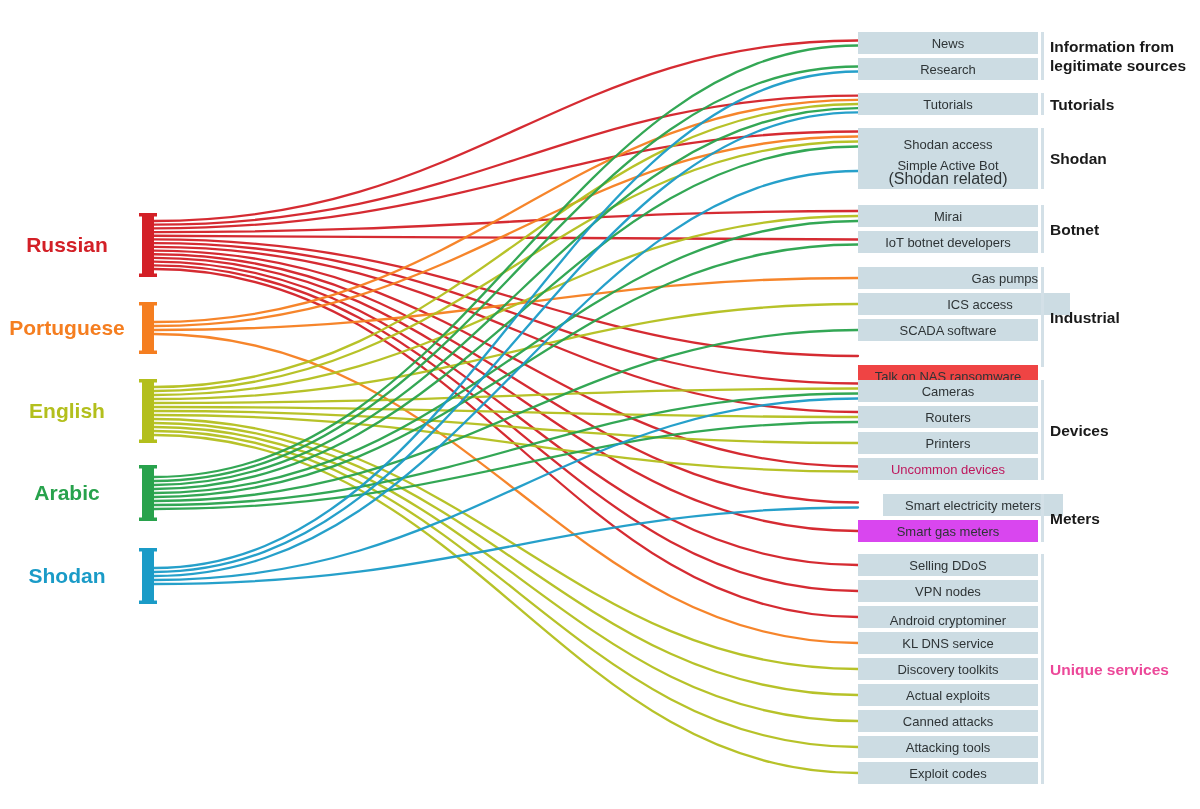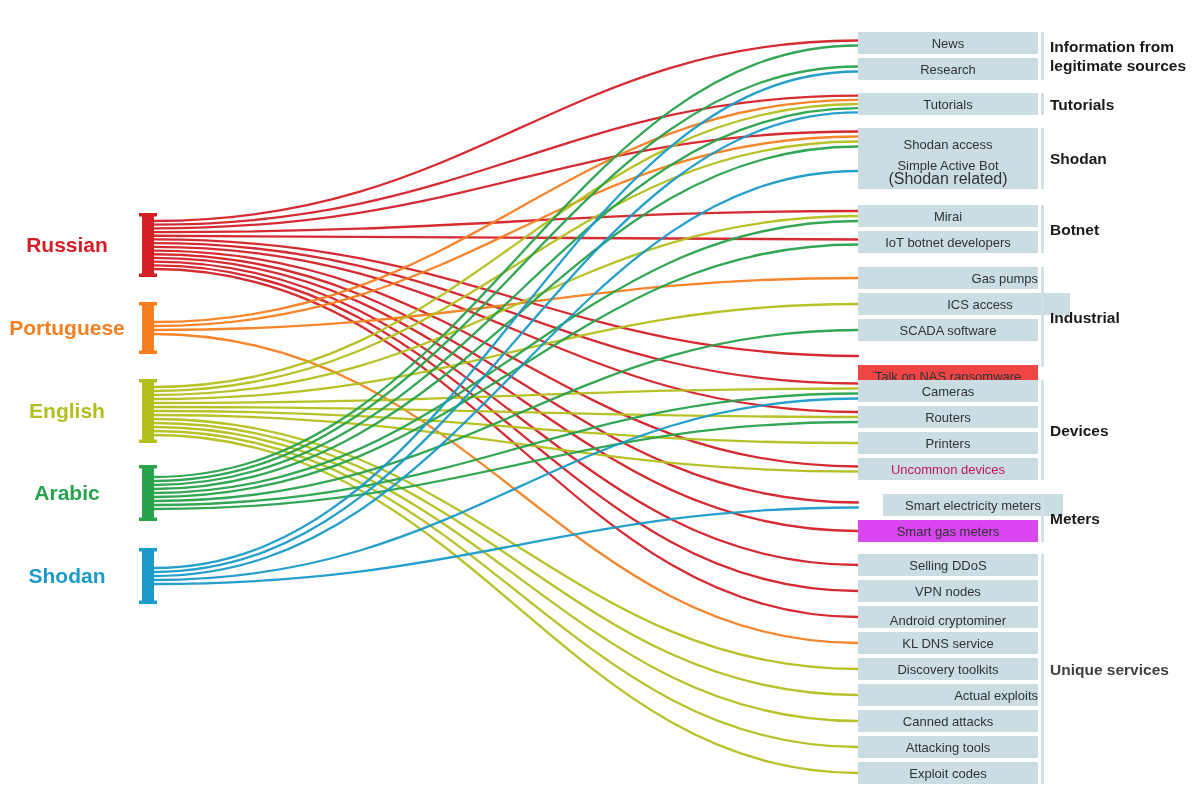--- a/index.html
+++ b/index.html
@@ -182,21 +182,21 @@
       </div>
       <div class="topic-box" style="top: 606px; height: 22px; background: rgb(204, 220, 227); color: rgb(46, 52, 54); justify-content: flex-end;">
         <span>Android cryptominer</span>
       </div>
       <div class="topic-box" style="top: 632px; height: 22px; background: rgb(204, 220, 227); color: rgb(46, 52, 54);">
         <span>KL DNS service</span>
       </div>
       <div class="topic-box" style="top: 658px; height: 22px; background: rgb(204, 220, 227); color: rgb(46, 52, 54);">
         <span>Discovery toolkits</span>
       </div>
-      <div class="topic-box" style="top: 684px; height: 22px; background: rgb(204, 220, 227); color: rgb(46, 52, 54); align-items: flex-end;">
+      <div class="topic-box" style="top: 684px; height: 22px; background: rgb(204, 220, 227); color: rgb(46, 52, 54);">
         <span>Actual exploits</span>
       </div>
       <div class="topic-box" style="top: 710px; height: 22px; background: rgb(204, 220, 227); color: rgb(46, 52, 54);">
         <span>Canned attacks</span>
       </div>
       <div class="topic-box" style="top: 736px; height: 22px; background: rgb(204, 220, 227); color: rgb(46, 52, 54);">
         <span>Attacking tools</span>
       </div>
       <div class="topic-box" style="top: 762px; height: 22px; background: rgb(204, 220, 227); color: rgb(46, 52, 54);">
         <span>Exploit codes</span>
@@ -210,15 +210,15 @@
       <div class="group-label" style="top: 149px; color: rgb(26, 26, 26);">Shodan</div>
       <div class="group-rule" style="top: 205px; height: 48px; background: rgb(211, 224, 231);"></div>
       <div class="group-label" style="top: 219.5px; color: rgb(26, 26, 26);">Botnet</div>
       <div class="group-rule" style="top: 267px; height: 100px; background: rgb(211, 224, 231);"></div>
       <div class="group-label" style="top: 307.5px; color: rgb(26, 26, 26);">Industrial</div>
       <div class="group-rule" style="top: 380px; height: 100px; background: rgb(211, 224, 231);"></div>
       <div class="group-label" style="top: 420.5px; color: rgb(26, 26, 26);">Devices</div>
       <div class="group-rule" style="top: 494px; height: 48px; background: rgb(211, 224, 231);"></div>
       <div class="group-label" style="top: 508.5px; color: rgb(26, 26, 26);">Meters</div>
       <div class="group-rule" style="top: 554px; height: 230px; background: rgb(211, 224, 231);"></div>
-      <div class="group-label" style="top: 659.5px; color: #404040;">Unique services</div>
+      <div class="group-label" style="top: 659.5px; color: #ec4899;">Unique services</div>
     </div>
 </div>
 
 </body></html>

